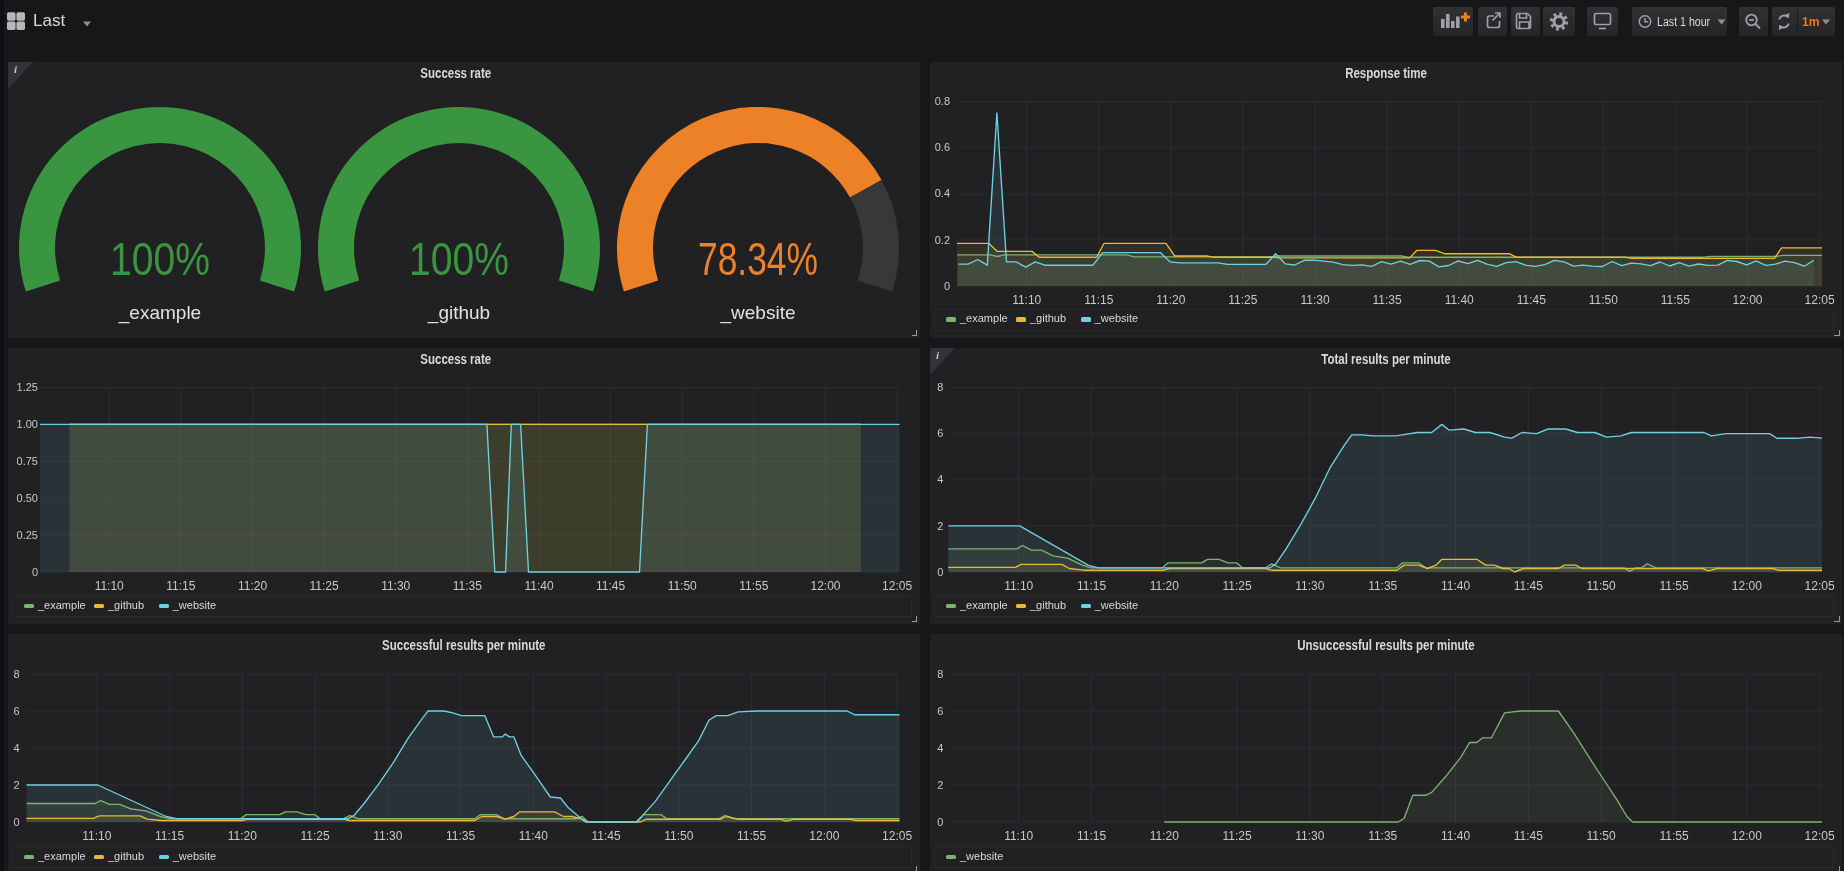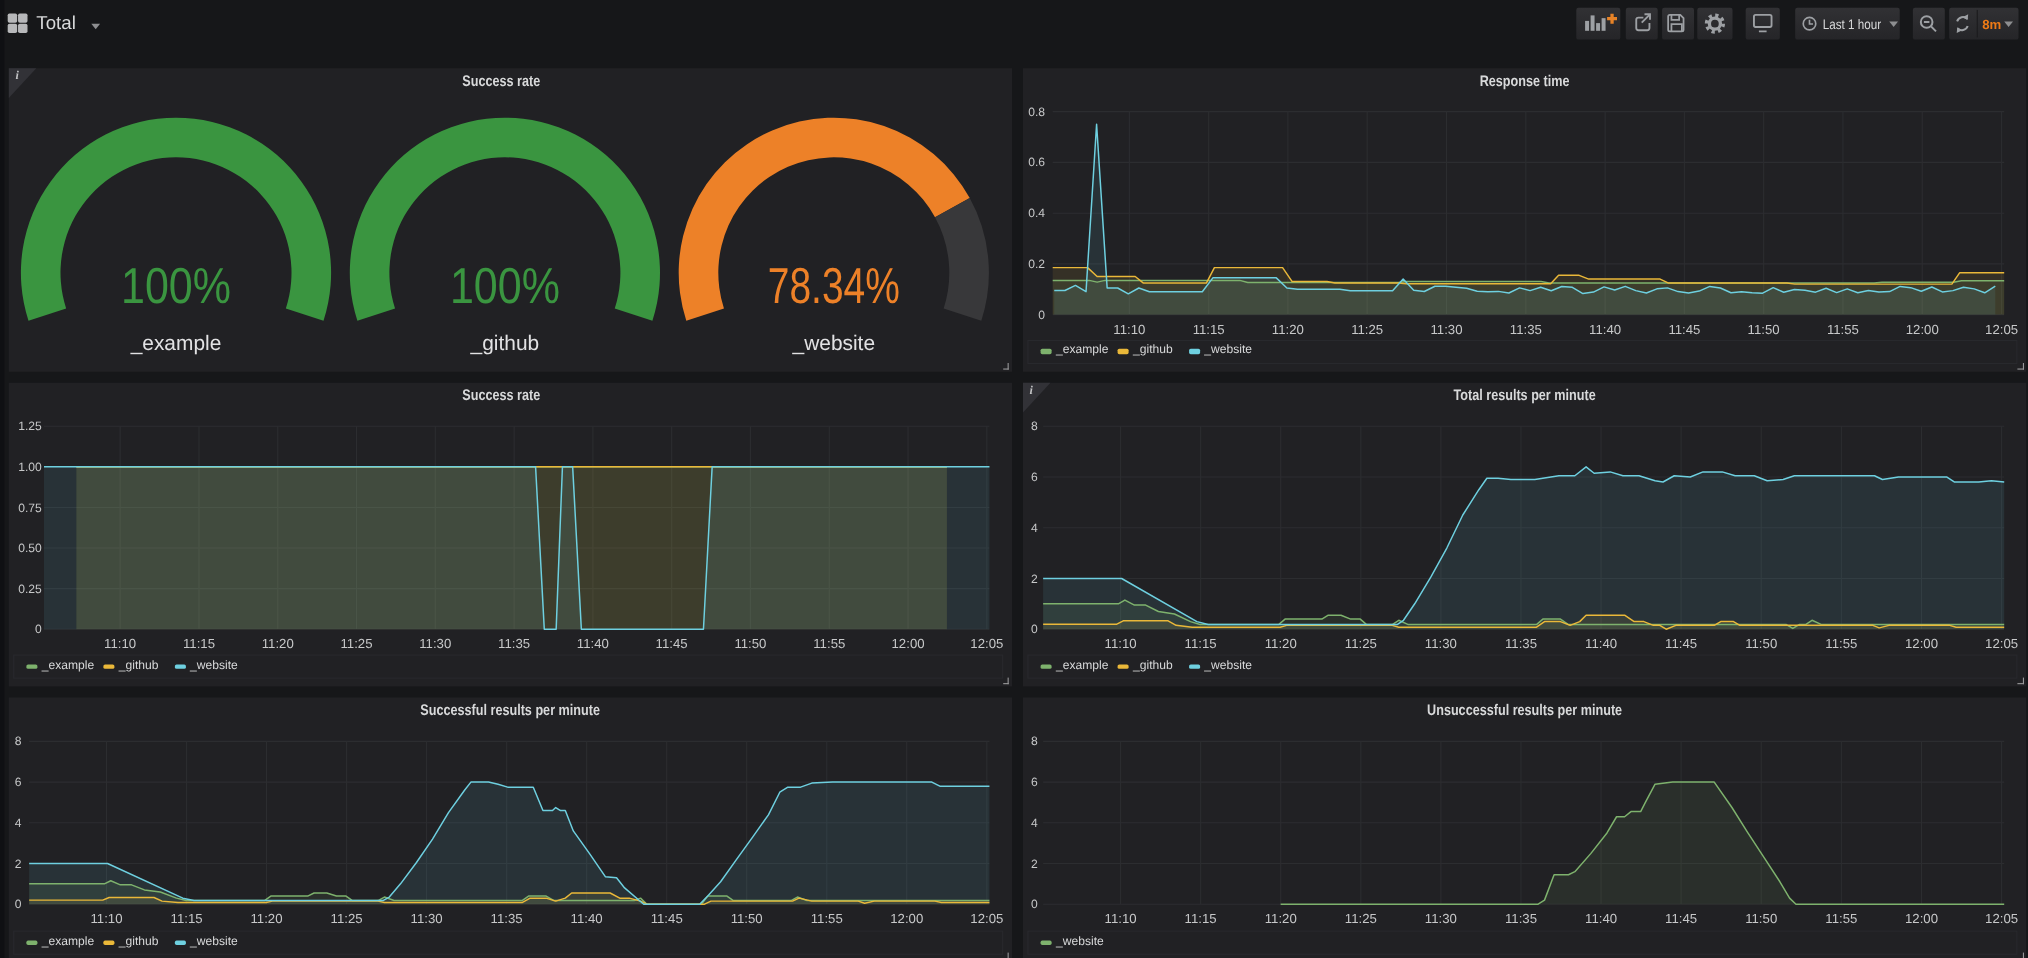--- a/index.html
+++ b/index.html
@@ -41,32 +41,32 @@
   </div>
 <div class="panel" style="left:930px;top:633.5px;width:912px;height:240px">
     <div class="rsz"></div>
   </div>
 <div class="ptitle" style="left:-0.3000000000000007px;top:64.5px;width:911.5px">Success rate</div>
 <div class="ptitle" style="left:930px;top:64.5px;width:912px">Response time</div>
 <div class="ptitle" style="left:-0.3000000000000007px;top:350.5px;width:911.5px">Success rate</div>
 <div class="ptitle" style="left:930px;top:350.5px;width:912px">Total results per minute</div>
 <div class="ptitle" style="left:8px;top:636.5px;width:911.5px">Successful results per minute</div>
 <div class="ptitle" style="left:930px;top:636.5px;width:912px">Unsuccessful results per minute</div>
-<div class="navtext" style="left:33px;top:11px;font-size:17px">Total</div>
+<div class="navtext" style="left:33px;top:11px;font-size:17px">Last</div>
 <div class="btn" style="left:1433px;width:40px"></div>
 <div class="btn" style="left:1478px;width:29px"></div>
 <div class="btn" style="left:1510.5px;width:29px"></div>
 <div class="btn" style="left:1543px;width:32px"></div>
 <div class="btn" style="left:1587px;width:31px"></div>
 <div class="btn" style="left:1632px;width:95px"></div>
 <div class="btn" style="left:1739px;width:29px"></div>
 <div class="btn" style="left:1771.5px;width:63px"></div>
 <div class="navtext" style="left:1657px;top:14.5px;font-size:12.5px;transform:scaleX(0.85);transform-origin:left center">Last 1 hour</div>
 <div style="position:absolute;left:1797px;top:9px;width:1px;height:25px;background:#1b1b1d"></div>
-<div class="navtext" style="left:1802px;top:15px;font-size:12px;font-weight:700;color:#ed7a16">8m</div>
+<div class="navtext" style="left:1802px;top:15px;font-size:12px;font-weight:700;color:#ed7a16">1m</div>
 <div class="lbox" style="left:934px;top:308.5px;width:900px;height:22px"></div>
 <div class="lbox" style="left:12px;top:595px;width:899.5px;height:22px"></div>
 <div class="lbox" style="left:934px;top:595px;width:900px;height:22px"></div>
 <div class="lbox" style="left:12px;top:846px;width:899.5px;height:22px"></div>
 <div class="lbox" style="left:934px;top:846px;width:900px;height:22px"></div>
 <svg width="1844" height="871" viewBox="0 0 1844 871" style="position:absolute;left:0;top:0">
     <style>.tick{font:11px "Liberation Sans",sans-serif;fill:#c7c8c9}.xtick{font:12px "Liberation Sans",sans-serif;fill:#c7c8c9}</style>
     <path d="M 25.90 291.57 A 141 141 0 1 1 294.10 291.57 L 259.86 280.45 A 105 105 0 1 0 60.14 280.45 Z" fill="#3a9540"></path>
     <path d="M 324.90 291.57 A 141 141 0 1 1 593.10 291.57 L 558.86 280.45 A 105 105 0 1 0 359.14 280.45 Z" fill="#3a9540"></path>
     <path d="M 623.90 291.57 A 141 141 0 0 1 881.58 180.10 L 850.02 197.44 A 105 105 0 0 0 658.14 280.45 Z" fill="#ED8128"></path>

